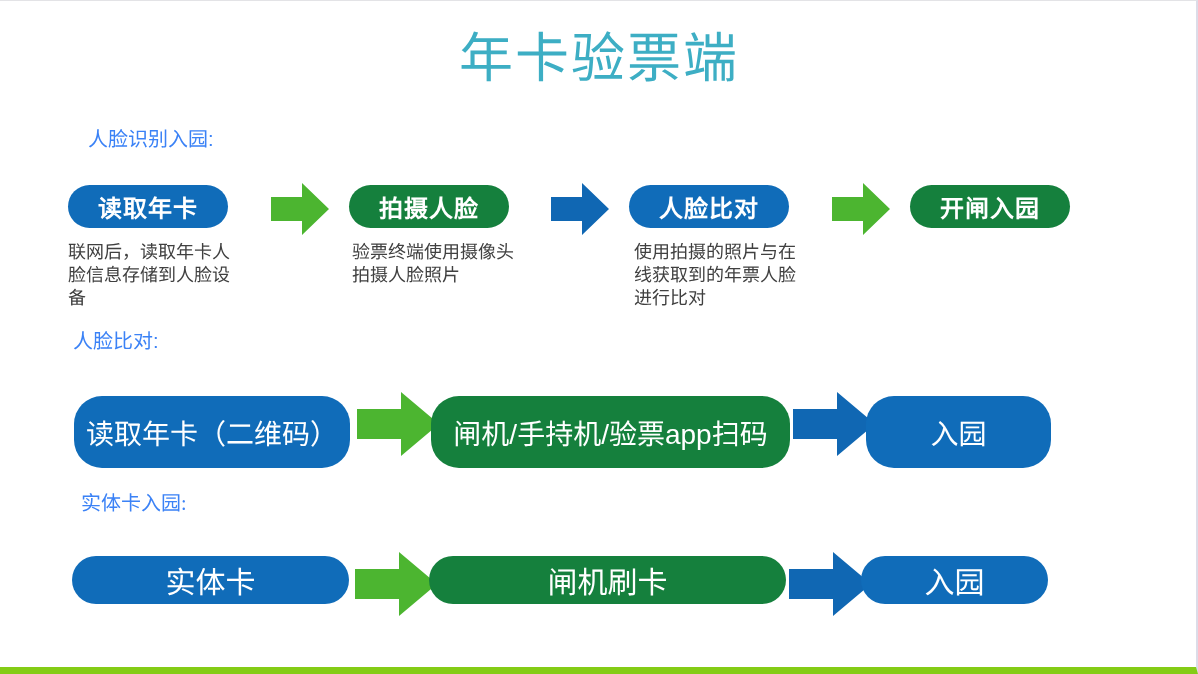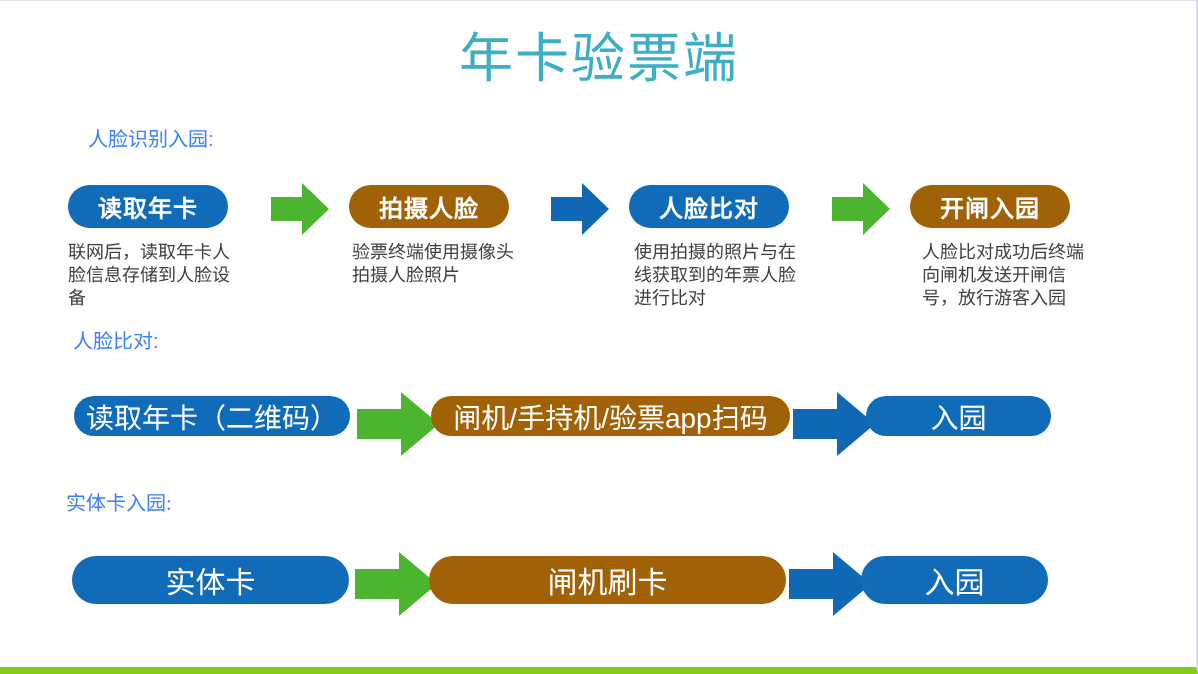--- a/index.html
+++ b/index.html
@@ -43,53 +43,53 @@
   .section-label {
     position: absolute;
     font-size: 20px;
     line-height: 26px;
     color: #3b82f6;
     font-weight: 400;
     white-space: nowrap;
   }
   #label-face  { left: 88px;  top: 125px; }
   #label-qr    { left: 73px;  top: 327px; }
-  #label-card  { left: 66px;  top: 489px; font-family: Liberation Serif, serif; }
+  #label-card  { left: 81px;  top: 489px; font-family: Liberation Serif, serif; }
 
   
   .pill {
     position: absolute;
     display: flex;
     align-items: center;
     justify-content: center;
     box-sizing: border-box;
     color: #ffffff;
     text-align: center;
     white-space: nowrap;
   }
   .pill.blue  { background: #106CB9; }
-  .pill.green { background: #a16207; }
+  .pill.green { background: #15803d; }
 
   
   .row1 .pill {
     height: 43px;
     border-radius: 23px;
     font-size: 24px;
     font-weight: bold;
     letter-spacing: 1px;
     text-align: right;
   }
   #pill-read-card      { left: 68px;  top: 184px; width: 160px; }
   #pill-capture-face   { left: 349px; top: 184px; width: 160px; }
   #pill-face-compare   { left: 629px; top: 184px; width: 160px; }
   #pill-open-gate      { left: 910px; top: 184px; width: 160px; }
 
   
   .row2 .pill {
-    height: 40px;
+    height: 72px;
     border-radius: 28px;
     font-size: 28px;
     font-weight: 400;
   }
   #pill-read-card-qr   { left: 74px;  top: 395px; width: 276px; }
   #pill-scan-qr        { left: 431px; top: 395px; width: 359px; }
   #pill-enter-park-qr  { left: 866px; top: 395px; width: 185px; }
 
   
   .row3 .pill {
@@ -169,21 +169,20 @@
         <polygon points="0,16 31,16 31,2 58,28 31,54 31,40 0,40" fill="#4CB530"></polygon>
       </svg>
     </div>
 
     <div class="pill green" id="pill-open-gate">开闸入园</div>
   </div>
 
   <div class="desc" id="desc-1">联网后，读取年卡人脸信息存储到人脸设备</div>
   <div class="desc" id="desc-2">验票终端使用摄像头拍摄人脸照片</div>
   <div class="desc" id="desc-3">使用拍摄的照片与在线获取到的年票人脸进行比对</div>
-  <div class="desc" id="desc-4">人脸比对成功后终端向闸机发送开闸信号，放行游客入园</div>
 
   <div class="section-label" id="label-qr">人脸比对:</div>
 
   <div class="row2">
 
     <div class="pill blue" id="pill-read-card-qr">读取年卡（二维码）</div>
 
     <div class="arrow arrow-s2" id="arrow-4">
       <svg viewBox="0 0 82 70" xmlns="http://www.w3.org/2000/svg" aria-hidden="true">
         <polygon points="0,20 44,20 44,3 82,35 44,67 44,50 0,50" fill="#4CB530"></polygon>

